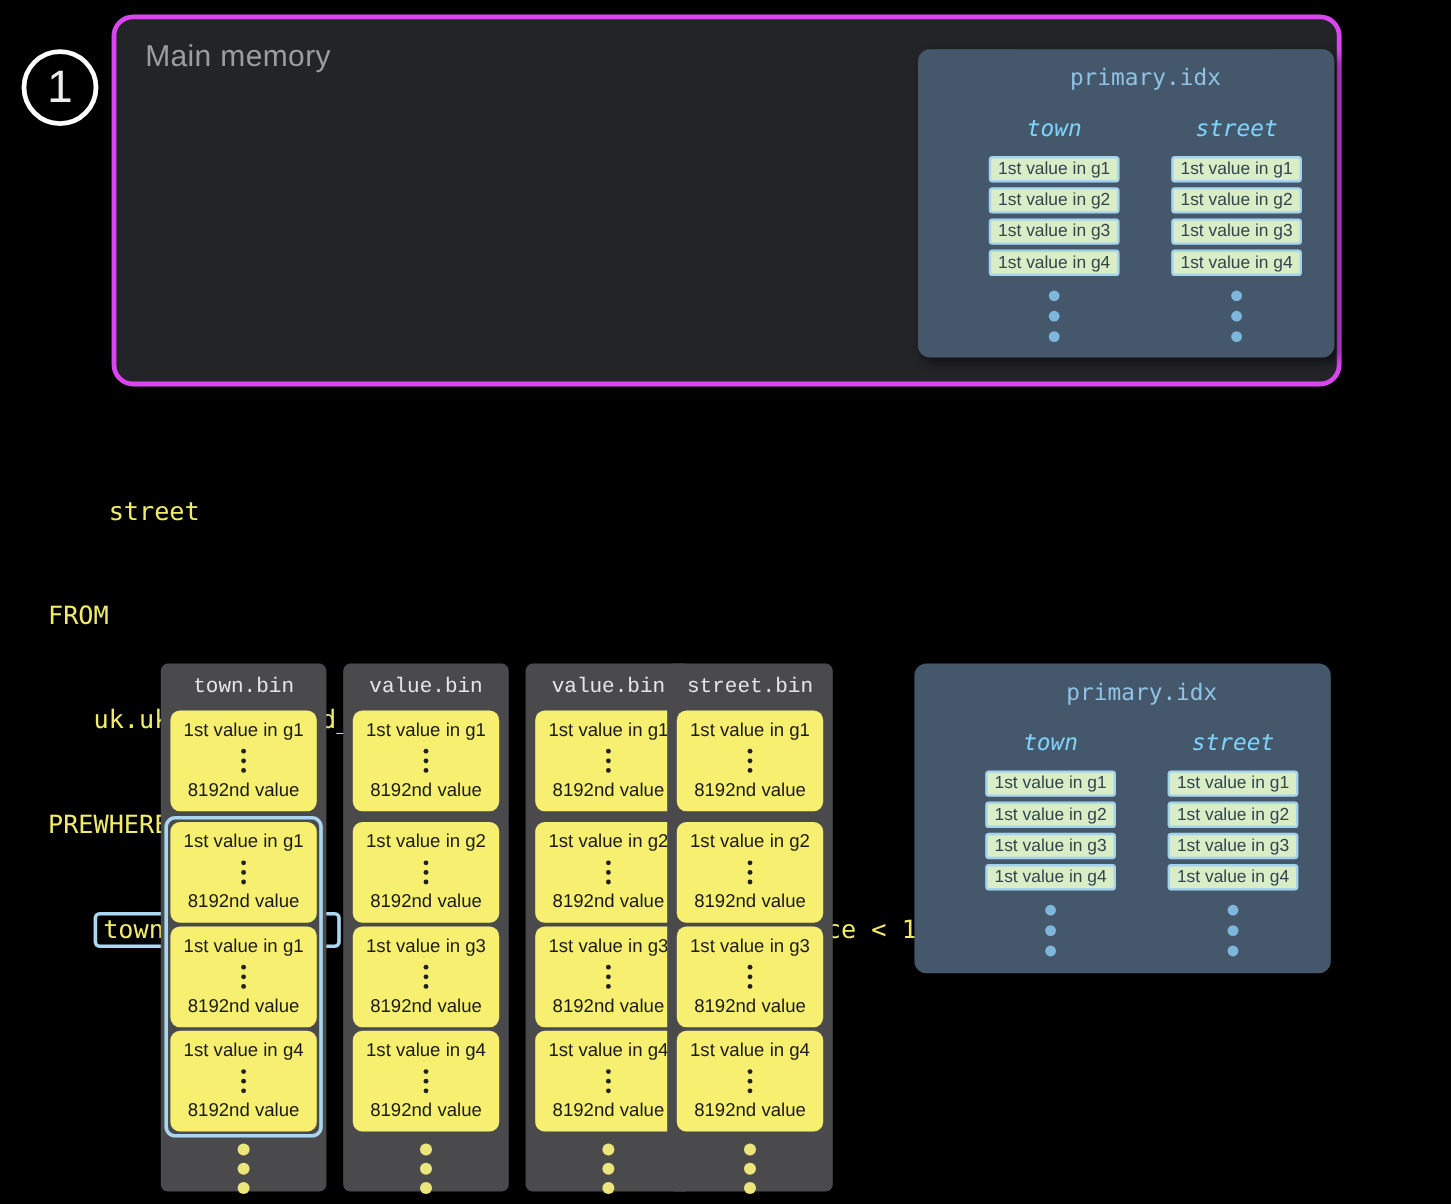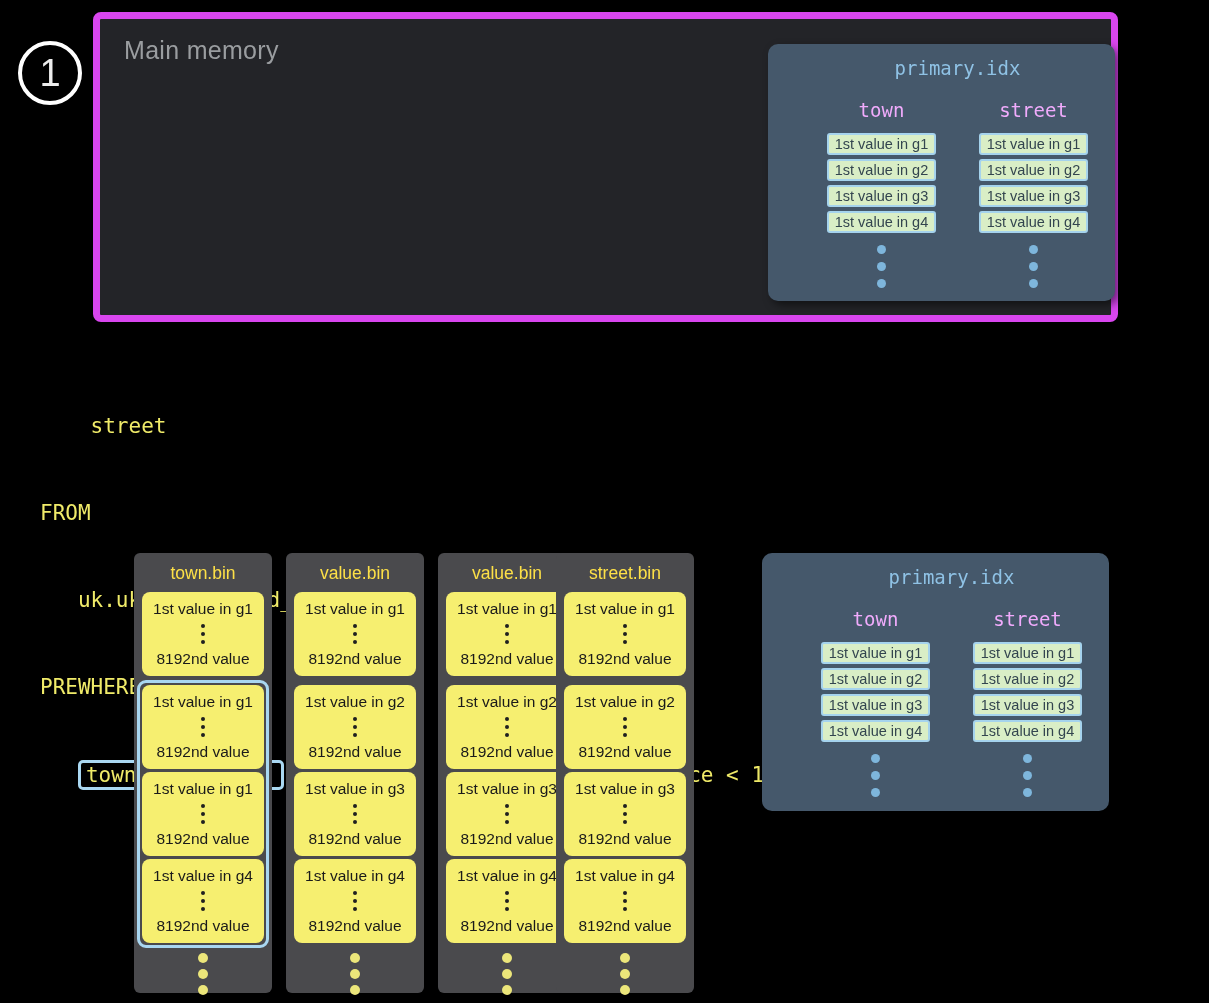--- a/index.html
+++ b/index.html
@@ -6,50 +6,50 @@
   .canvas{position:relative;width:1209px;height:1003px;background:#000;overflow:hidden;
           font-family:"Liberation Sans",sans-serif;}
 
   
   .badge{position:absolute;left:18px;top:41px;width:56px;height:56px;border:4px solid #fff;
          border-radius:50%;color:#ececec;font-size:38px;font-weight:400;
          display:flex;align-items:center;justify-content:center;}
 
   
   .main-memory{position:absolute;left:93px;top:12px;width:1025px;height:310px;box-sizing:border-box;
-               background:#232428;border:7px solid #d946ef;border-radius:8px;}
+               background:#232428;border:4px solid #d946ef;border-radius:18px;}
   .mm-title{position:absolute;left:24px;top:17px;font-size:25px;color:#9a9da0;letter-spacing:.3px;}
 
   
   .pidx-card{position:absolute;width:315px;background:#45586b;border-radius:10px;
              box-shadow:4px 4px 8px rgba(0,0,0,.5);padding-left:32px;}
   .pidx-top{left:668px;top:25px;height:257px;}
   .pidx-bottom{left:762px;top:553px;height:258px;}
   .pidx-title{text-align:center;padding-top:13px;font-family:"DejaVu Sans Mono",monospace;
               font-size:19px;color:#8fc2e5;}
   .pidx-cols{display:flex;justify-content:center;gap:24px;margin-top:20px;}
   .pidx-col{width:128px;display:flex;flex-direction:column;align-items:center;}
-  .pidx-header{font-family:"DejaVu Sans Mono",monospace;font-size:19px;color:#f0abfc;margin-bottom:12px;}
+  .pidx-header{font-family:"DejaVu Sans Mono",monospace;font-size:19px;color:#7dd3fc;margin-bottom:12px;font-style:italic;}
   .chip{background:#d9eec6;border:2px solid #a5d3ed;border-radius:3px;color:#33454f;
         font-size:14.5px;line-height:18px;padding:0 6px;margin-bottom:4px;white-space:nowrap;}
   .vdots{display:flex;flex-direction:column;align-items:center;gap:8px;margin-top:8px;}
   .vdots i{width:9px;height:9px;border-radius:50%;background:#7eb6dc;}
 
   
   .sql{position:absolute;left:40px;top:354px;font-family:"DejaVu Sans Mono",monospace;
        font-size:21px;line-height:29px;color:#f0eb69;white-space:pre;}
   .sql-line{height:29px;}
   .hl-box{display:inline-block;border:3px solid #aad8f2;border-radius:5px;padding:0 5px;
           line-height:24px;vertical-align:baseline;}
 
   
   .bin-col{position:absolute;top:553px;width:138px;height:440px;background:#4a4a4d;border-radius:6px;}
   .c0{left:134px}.c1{left:286px}.c2{left:438px}.c3{left:556px}
-  .bin-title{text-align:center;padding-top:10px;font-family:Liberation Sans, sans-serif;
-             font-size:17.5px;color:#fde047;height:22px;}
+  .bin-title{text-align:center;padding-top:10px;font-family:Liberation Mono, monospace;
+             font-size:17.5px;color:#e5e5e5;height:22px;}
   .bin-block{width:122px;height:84px;margin:0 auto;background:#f6ef70;border-radius:8px;
              display:flex;flex-direction:column;align-items:center;justify-content:space-between;
              padding:8px 0;box-sizing:border-box;color:#1a1a1a;font-size:15.5px;}
   .bin-block.first{margin-top:7px;}
   .bb-dots{display:flex;flex-direction:column;gap:4px;}
   .bb-dots i{width:4px;height:4px;background:#1f1f1f;border-radius:50%;}
   .group{margin:4px 3px 0;border:3px solid transparent;border-radius:9px;padding:2px 0;}
   .group .bin-block + .bin-block{margin-top:3px;}
   .group.selected{border-color:#a9d7f1;}
   .bin-dots{display:flex;flex-direction:column;align-items:center;gap:6px;margin-top:5px;}

